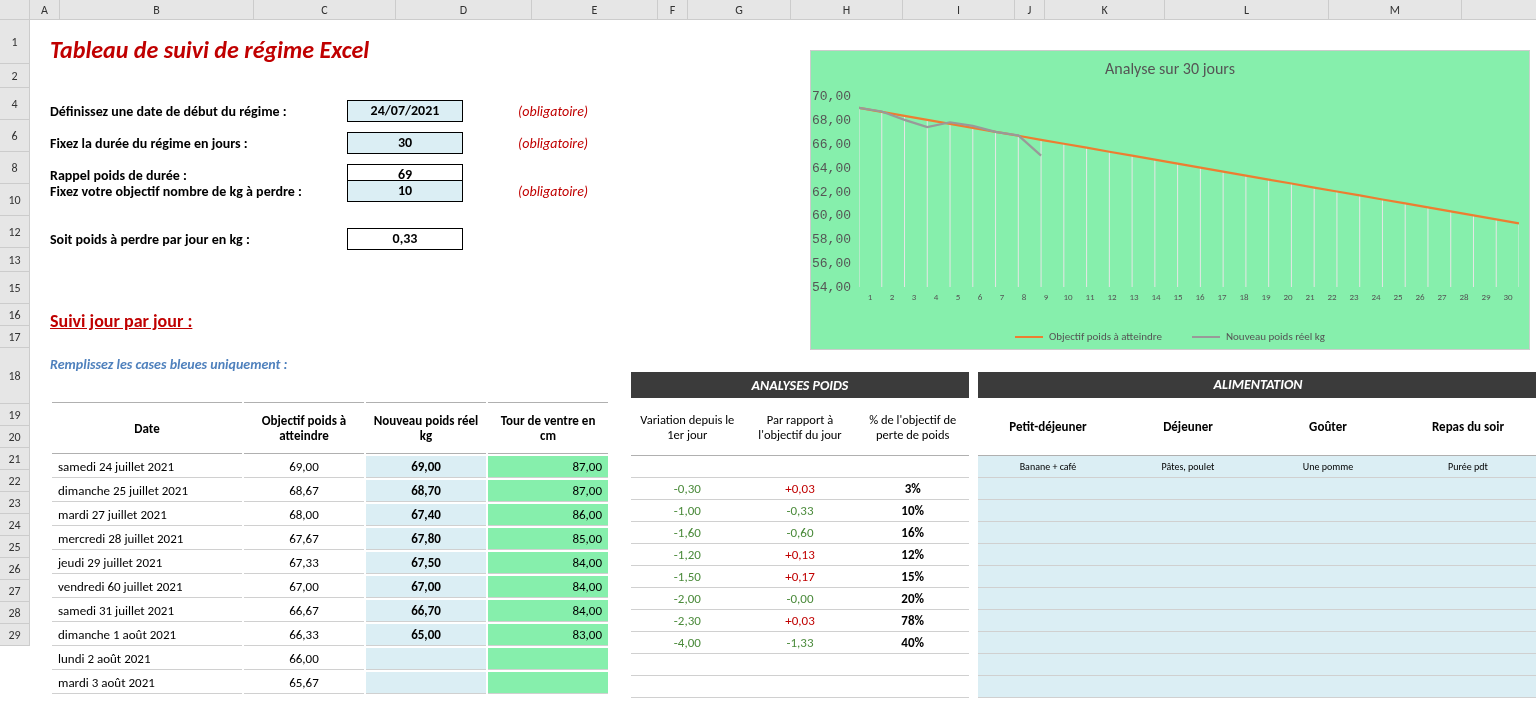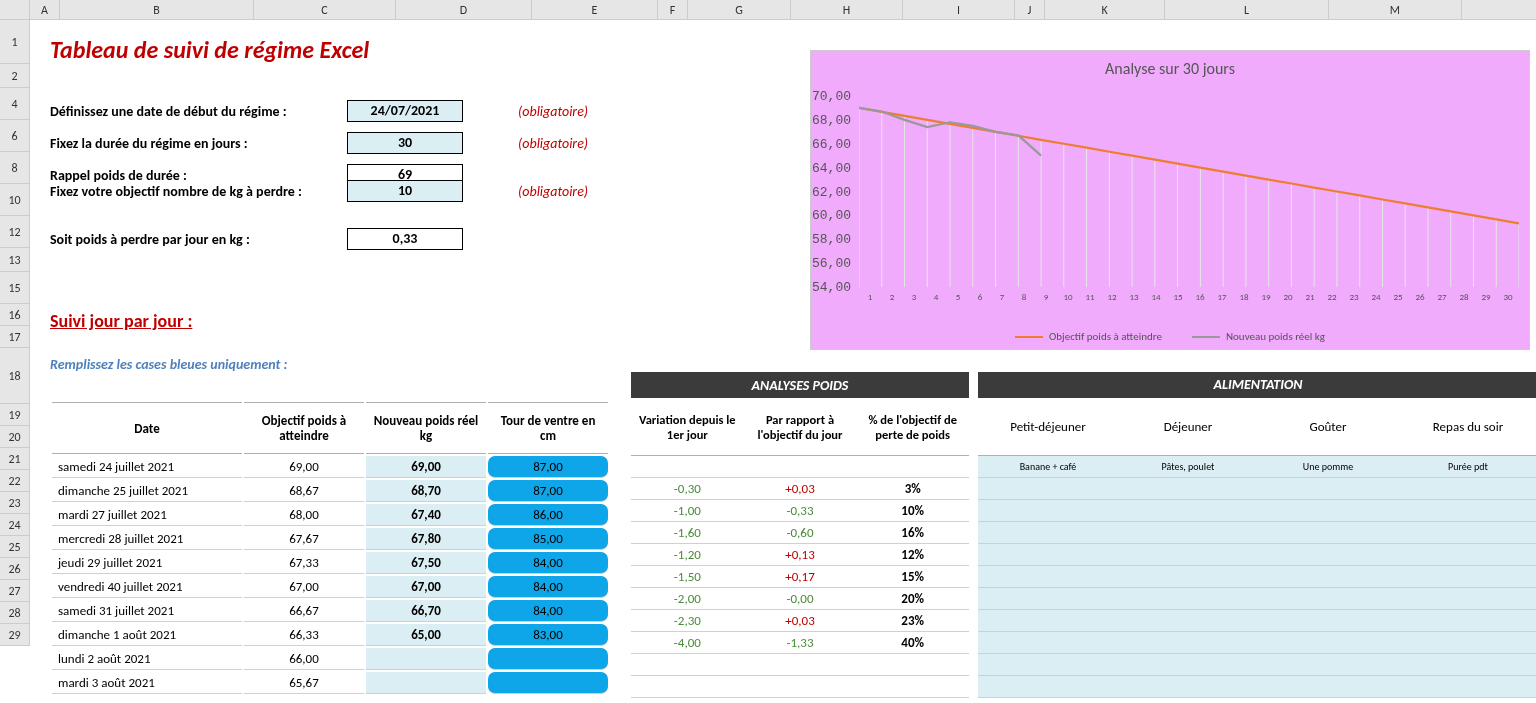--- a/index.html
+++ b/index.html
@@ -26,43 +26,43 @@
 .hint{position:absolute;left:20px;font-style:italic;font-weight:bold;color:#4f81bd;}
 
 
 .tbl{position:absolute;left:20px;top:380px;}
 .tbl th,.tbl td{border-bottom:1px solid #d0d0d0;height:22px;font-size:13px;}
 .tbl th{border-top:1px solid #b0b0b0;border-bottom:1px solid #b0b0b0;height:52px;font-weight:bold;text-align:center;vertical-align:middle;padding:4px;}
 .tbl td{padding:0 6px;}
 .c-date{width:190px;text-align:left;}
 .c-obj{width:120px;text-align:center;}
 .c-new{width:120px;text-align:center;font-weight:bold;background:#dbeef4;}
-.c-tour{width:120px;text-align:center;background:#0ea5e9;border-radius:7px;}
+.c-tour{width:120px;text-align:right;background:#86efac;}
 
 
 .ana{position:absolute;left:601px;top:352px;width:338px;}
 .ana-hdr{background:#3b3b3b;color:#fff;font-weight:bold;font-style:italic;text-align:center;height:26px;line-height:26px;border:1px solid #3b3b3b;}
 .ana-sub{display:flex;border-bottom:1px solid #b0b0b0;height:58px;}
-.ana-sub div{flex:1;font-weight:bold;text-align:center;font-size:12.5px;padding:4px 2px;display:flex;align-items:center;justify-content:center;}
+.ana-sub div{flex:1;font-weight:normal;text-align:center;font-size:12.5px;padding:4px 2px;display:flex;align-items:center;justify-content:center;}
 .ana-row{display:flex;border-bottom:1px solid #d0d0d0;height:22px;}
 .ana-row div{flex:1;text-align:center;font-size:13px;line-height:22px;}
 .neg{color:#4a8a3a;}
 .pos{color:#c00000;}
 .pct{font-weight:bold;}
 
 
 .ali{position:absolute;left:948px;top:352px;width:560px;}
 .ali-hdr{background:#3b3b3b;color:#fff;font-weight:bold;font-style:italic;text-align:center;height:26px;line-height:26px;}
 .ali-sub{display:flex;border-bottom:1px solid #b0b0b0;height:58px;}
-.ali-sub div{flex:1;font-weight:normal;text-align:center;font-size:13px;display:flex;align-items:center;justify-content:center;}
+.ali-sub div{flex:1;font-weight:bold;text-align:center;font-size:13px;display:flex;align-items:center;justify-content:center;}
 .ali-row{display:flex;border-bottom:1px solid #d0d0d0;height:22px;background:#dbeef4;}
 .ali-row div{flex:1;text-align:center;font-size:10px;line-height:22px;}
 
 
-.chart{position:absolute;left:780px;top:30px;width:720px;height:300px;border:1px solid #ccc;background:#f0abfc;}
+.chart{position:absolute;left:780px;top:30px;width:720px;height:300px;border:1px solid #ccc;background:#86efac;}
 .chart-title{text-align:center;font-size:16px;color:#555;margin-top:8px;}
 .plot{position:absolute;left:48px;top:45px;right:10px;bottom:62px;}
 .yaxis{position:absolute;left:4px;top:45px;bottom:62px;width:40px;}
 .yaxis div{position:absolute;right:4px;font-size:13px;color:#555;transform:translateY(-50%);font-family:Liberation Mono, monospace;}
 .xaxis{position:absolute;left:48px;right:10px;bottom:44px;height:14px;display:flex;}
 .xaxis div{flex:1;font-size:9px;color:#555;text-align:center;}
 .legend{position:absolute;bottom:6px;left:0;right:0;display:flex;justify-content:center;gap:30px;font-size:11px;color:#555;}
 .leg-item{display:flex;align-items:center;gap:6px;}
 .leg-line{width:28px;height:2px;}
 .leg-o{background:#ed7d31;}
@@ -183,21 +183,21 @@
             <td class="c-new">67,80</td>
             <td class="c-tour">85,00</td>
           </tr>
           <tr>
             <td class="c-date">jeudi 29 juillet 2021</td>
             <td class="c-obj">67,33</td>
             <td class="c-new">67,50</td>
             <td class="c-tour">84,00</td>
           </tr>
           <tr>
-            <td class="c-date">vendredi 40 juillet 2021</td>
+            <td class="c-date">vendredi 60 juillet 2021</td>
             <td class="c-obj">67,00</td>
             <td class="c-new">67,00</td>
             <td class="c-tour">84,00</td>
           </tr>
           <tr>
             <td class="c-date">samedi 31 juillet 2021</td>
             <td class="c-obj">66,67</td>
             <td class="c-new">66,70</td>
             <td class="c-tour">84,00</td>
           </tr>
@@ -261,21 +261,21 @@
             <div class="pct">15%</div>
           </div>
           <div class="ana-row">
             <div class="neg">-2,00</div>
             <div class="neg">-0,00</div>
             <div class="pct">20%</div>
           </div>
           <div class="ana-row">
             <div class="neg">-2,30</div>
             <div class="pos">+0,03</div>
-            <div class="pct">23%</div>
+            <div class="pct">78%</div>
           </div>
           <div class="ana-row">
             <div class="neg">-4,00</div>
             <div class="neg">-1,33</div>
             <div class="pct">40%</div>
           </div>
           <div class="ana-row">
             <div class="neg"></div>
             <div class=""></div>
             <div class="pct"></div>

